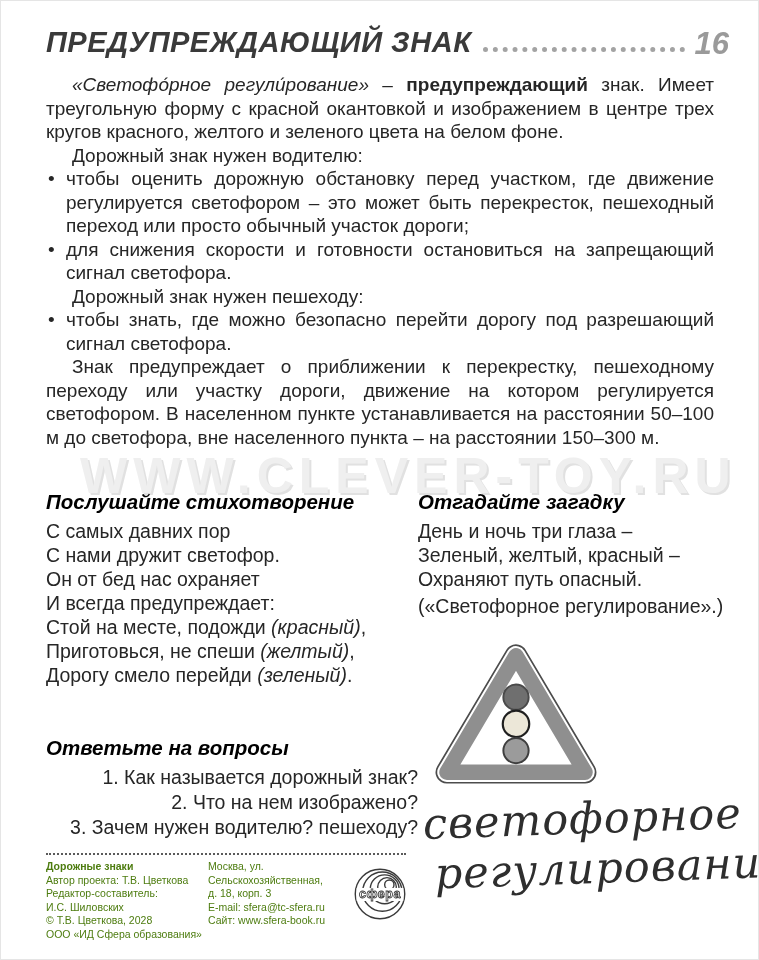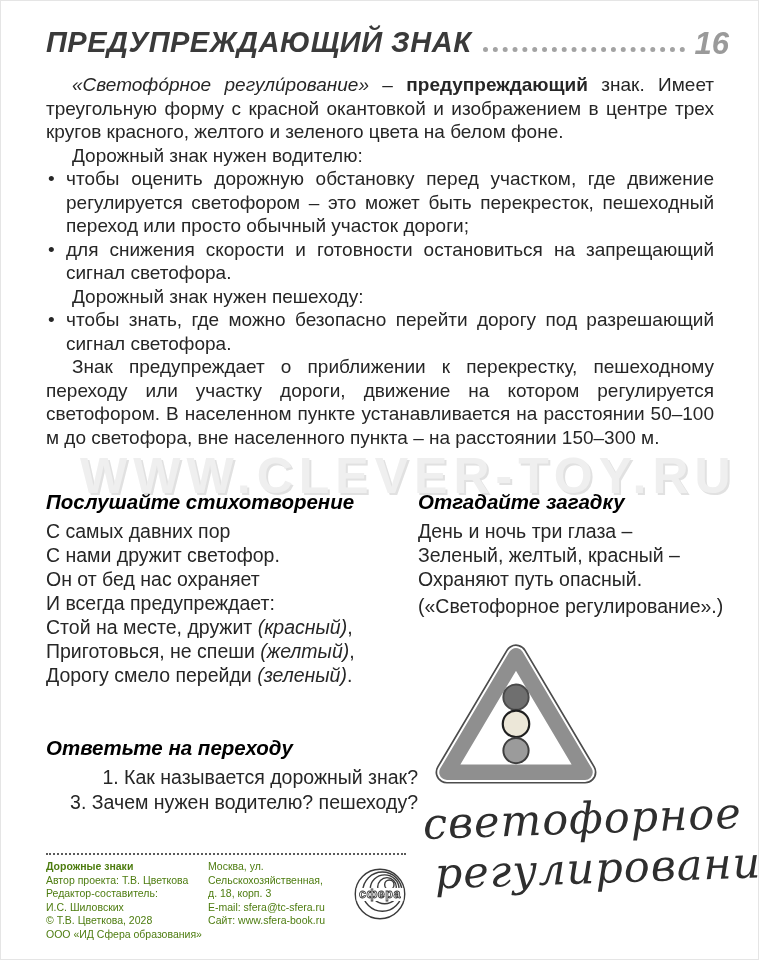--- a/index.html
+++ b/index.html
@@ -85,27 +85,28 @@
   <div class="watermark">WWW.CLEVER-TOY.RU</div>
 
   <div class="columns">
 
     <div class="col-left">
       <div class="section-heading">Послушайте стихотворение</div>
       <div class="poem-line"><span>С самых давних пор</span></div>
       <div class="poem-line"><span>С нами дружит светофор.</span></div>
       <div class="poem-line"><span>Он от бед нас охраняет</span></div>
       <div class="poem-line"><span>И всегда предупреждает:</span></div>
-      <div class="poem-line"><span>Стой на месте, дружит </span><em>(красный)</em><span>,</span></div>
+      <div class="poem-line"><span>Стой на месте, подожди </span><em>(красный)</em><span>,</span></div>
       <div class="poem-line"><span>Приготовься, не спеши </span><em>(желтый)</em><span>,</span></div>
       <div class="poem-line"><span>Дорогу смело перейди </span><em>(зеленый)</em><span>.</span></div>
 
       <div class="questions">
-        <div class="section-heading">Ответьте на переходу</div>
+        <div class="section-heading">Ответьте на вопросы</div>
         <div class="question-item">1. Как называется дорожный знак?</div>
+        <div class="question-item">2. Что на нем изображено?</div>
         <div class="question-item">3. Зачем нужен водителю? пешеходу?</div>
       </div>
     </div>
 
     <div class="col-right">
       <div class="section-heading">Отгадайте загадку</div>
       <div class="riddle-line">День и ночь три глаза –</div>
       <div class="riddle-line">Зеленый, желтый, красный –</div>
       <div class="riddle-line">Охраняют путь опасный.</div>
       <div class="riddle-answer">(«Светофорное регулирование».)</div>

